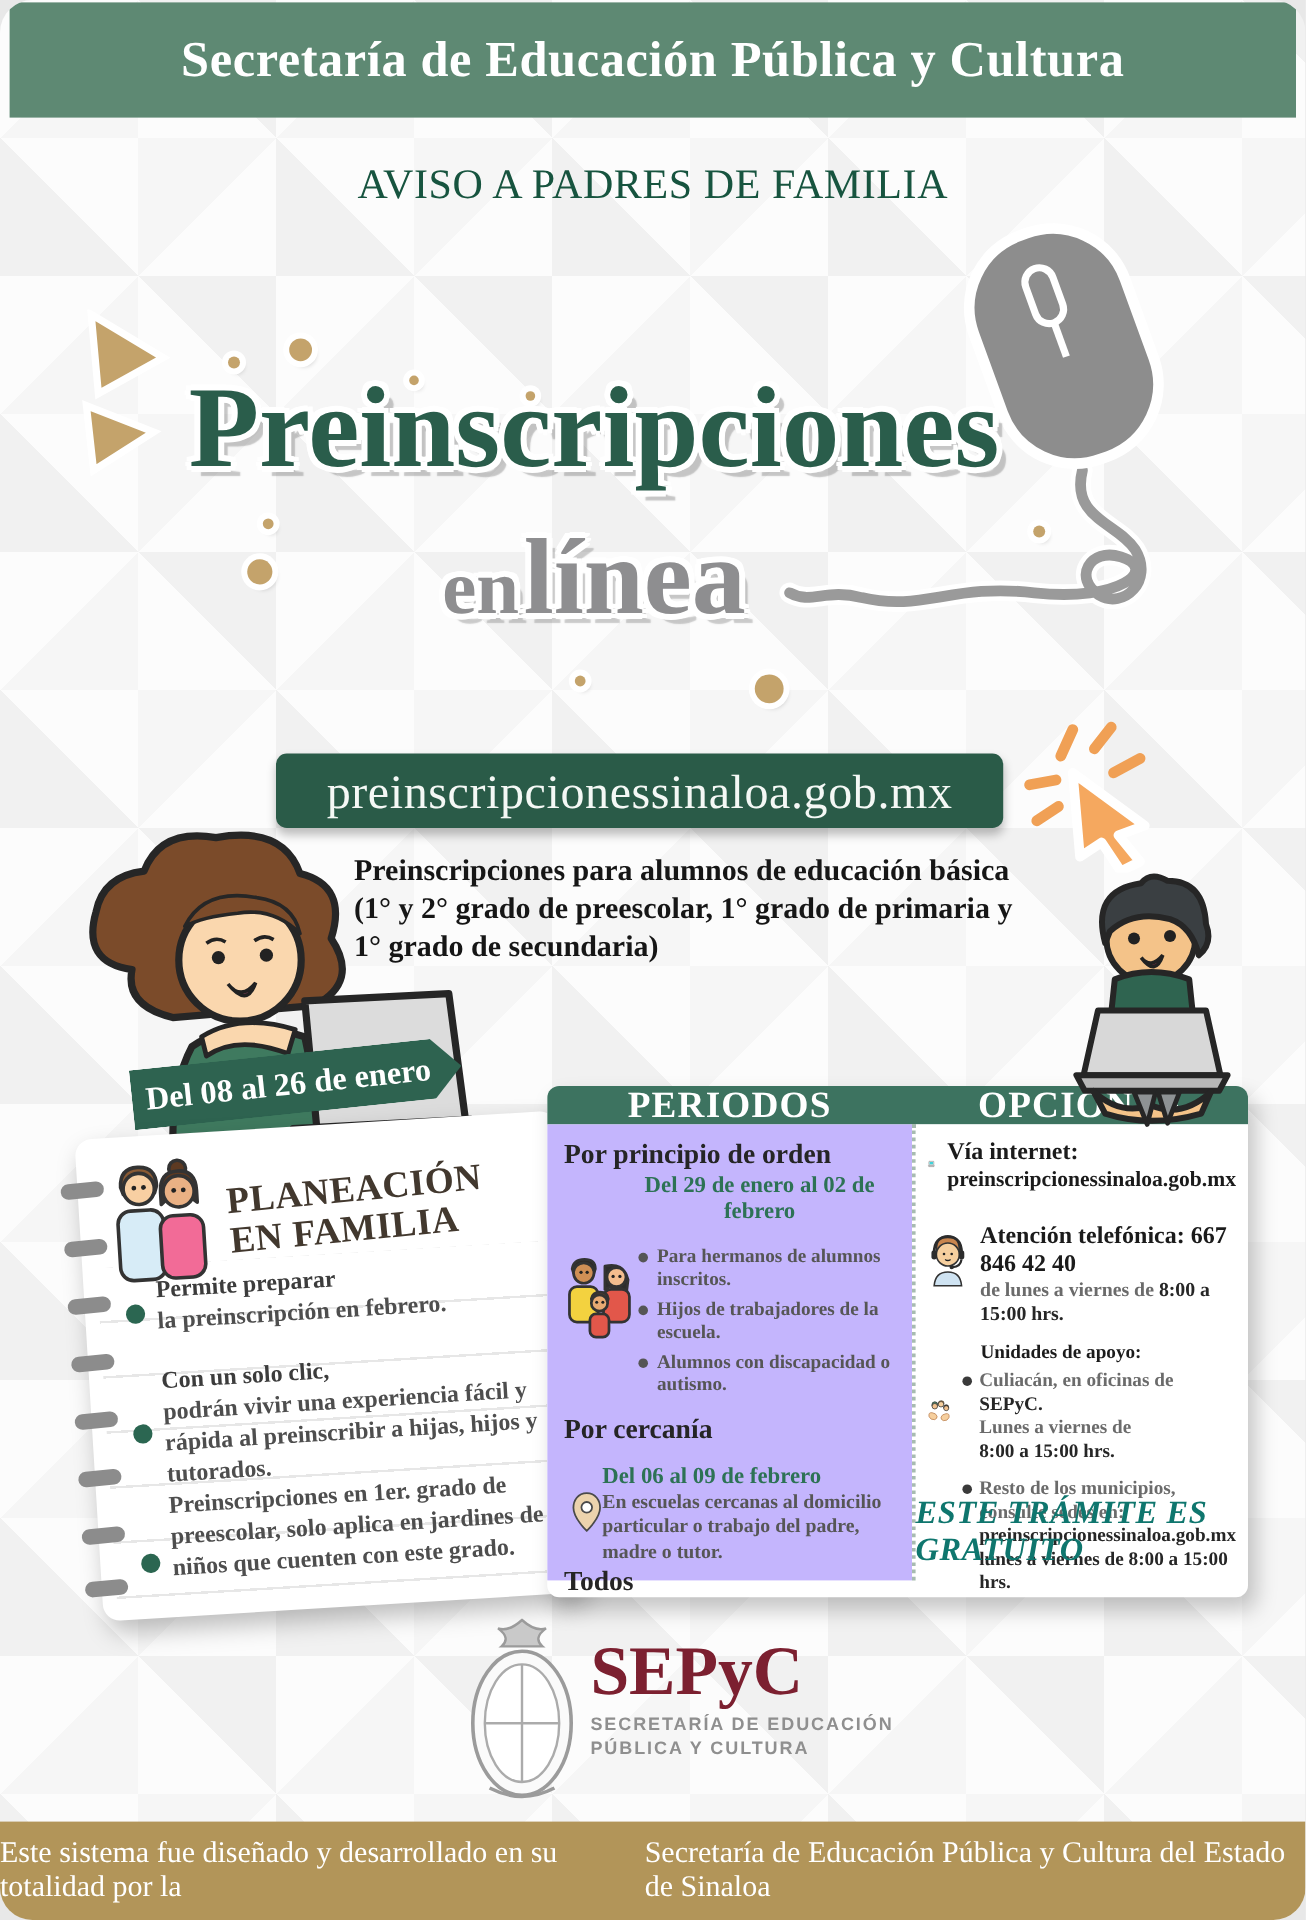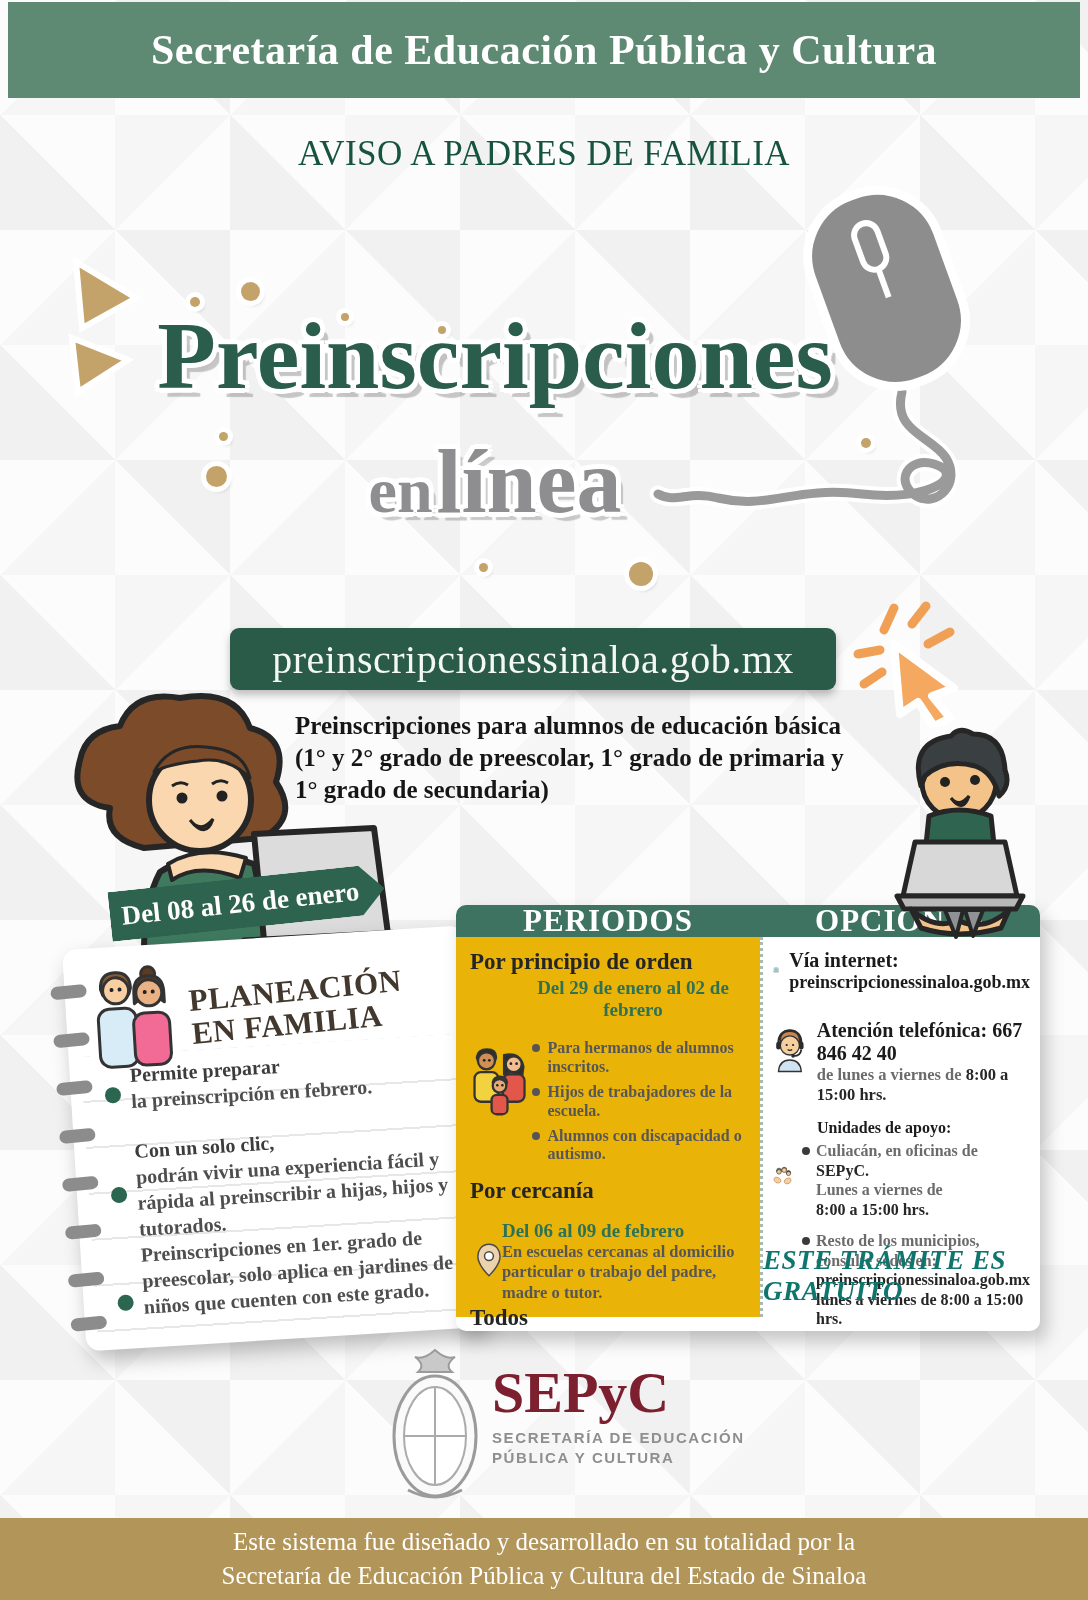--- a/index.html
+++ b/index.html
@@ -5,20 +5,21 @@
   html,body{margin:0;padding:0;background:#e8e8e8;}
   .poster{
     position:relative;width:1088px;height:1600px;margin:0 auto;overflow:hidden;
     font-family:"Liberation Serif", serif;
     background-color:#fcfcfc;
     background-image:
       linear-gradient(45deg, rgba(0,0,0,0.045) 25%, transparent 25%, transparent 75%, rgba(0,0,0,0.045) 75%),
       linear-gradient(135deg, rgba(0,0,0,0.025) 25%, transparent 25%, transparent 75%, rgba(0,0,0,0.025) 75%);
     background-size:230px 230px;
     background-position:0 0,115px 115px;
+    border-radius:27px;
   }
   .abs{position:absolute;}
   
   .top-banner{left:8px;right:8px;top:2px;height:96px;background:#5E8973;
     display:flex;align-items:center;justify-content:center;
     color:#fff;font-size:42px;font-weight:bold;letter-spacing:.5px;}
   .aviso{left:0;width:100%;top:134px;text-align:center;color:#17543F;
     font-size:35px;font-weight:normal;letter-spacing:.5px;}
   
   .halo-green{color:#2A5D4B;
@@ -59,21 +60,21 @@
   .pad-item .lead{color:#3C3C3C;display:block;}
   .pad-bullet{position:absolute;left:34px;width:16px;height:16px;border-radius:50%;background:#2B6651;}
   
   .panel{left:456px;top:905px;width:584px;height:426px;background:#fff;border-radius:10px;
     overflow:hidden;box-shadow:6px 10px 18px rgba(0,0,0,.22);}
   .panel-header{display:flex;height:32px;background:#3D7360;color:#fff;font-weight:bold;font-size:31px;}
   .panel-header div{display:flex;align-items:center;justify-content:center;letter-spacing:1px;}
   .ph-left{width:304px;}
   .ph-right{width:280px;}
   .panel-body{display:flex;height:380px;}
-  .col-left{width:304px;background:#eab308;box-sizing:border-box;padding:10px 10px 0 14px;position:relative;}
+  .col-left{width:304px;background:#c4b5fd;box-sizing:border-box;padding:10px 10px 0 14px;position:relative;}
   .col-right{width:280px;background:#fff;border-left:3px dotted #A7BBB0;box-sizing:border-box;padding:12px 10px 0 10px;position:relative;}
   .sec-h{font-size:23px;font-weight:bold;color:#252525;margin:2px 0 2px 0;}
   .sec-date{font-size:19px;font-weight:bold;color:#2D7255;text-align:center;padding-left:46px;}
   .sec-row{display:flex;gap:0;align-items:flex-start;margin-top:16px;}
   .blist{margin:2px 0 6px 0;padding:0;list-style:none;font-size:16px;font-weight:bold;color:#565656;line-height:1.18;}
   .blist li{position:relative;padding-left:15px;margin-bottom:6px;}
   .blist li::before{content:"";position:absolute;left:0;top:5px;width:8px;height:8px;border-radius:50%;background:#555;}
   .sec-text{font-size:16.5px;font-weight:bold;color:#565656;line-height:1.22;}
   .opt-row{display:flex;gap:10px;align-items:flex-start;}
   .opt-label{font-size:20px;font-weight:bold;color:#1B1B1B;}
@@ -86,21 +87,21 @@
   .u-bullets li::before{content:"";position:absolute;left:0;top:6px;width:8px;height:8px;border-radius:50%;background:#3a3a3a;}
   .u-dark{color:#262626;}
   .gratuito{position:absolute;right:14px;bottom:10px;font-size:27px;font-weight:bold;font-style:italic;color:#0f766e;letter-spacing:.5px;}
   
   .logo-text{left:492px;top:1364px;}
   .logo-acronym{font-size:58px;font-weight:bold;color:#7C2030;line-height:1;}
   .logo-sub{font-family:"Liberation Sans",sans-serif;font-size:15px;font-weight:bold;color:#8F8F8F;letter-spacing:1.6px;line-height:1.35;margin-top:6px;}
   .logo-sub span{display:block;}
   
   .footer{left:0;right:0;top:1518px;height:82px;background:#B29559;color:#fff;
-    display:flex;flex-direction:column;align-items:center;justify-content:center;gap:6px;font-size:25px;}
+    display:flex;align-items:center;justify-content:center;gap:6px;font-size:25px;}
   svg{display:block;}
 </style>
 </head>
 <body>
 
 <div class="poster">
 
   <div class="abs top-banner">
     <span>Secretaría de Educación Pública y Cultura</span>
   </div>

